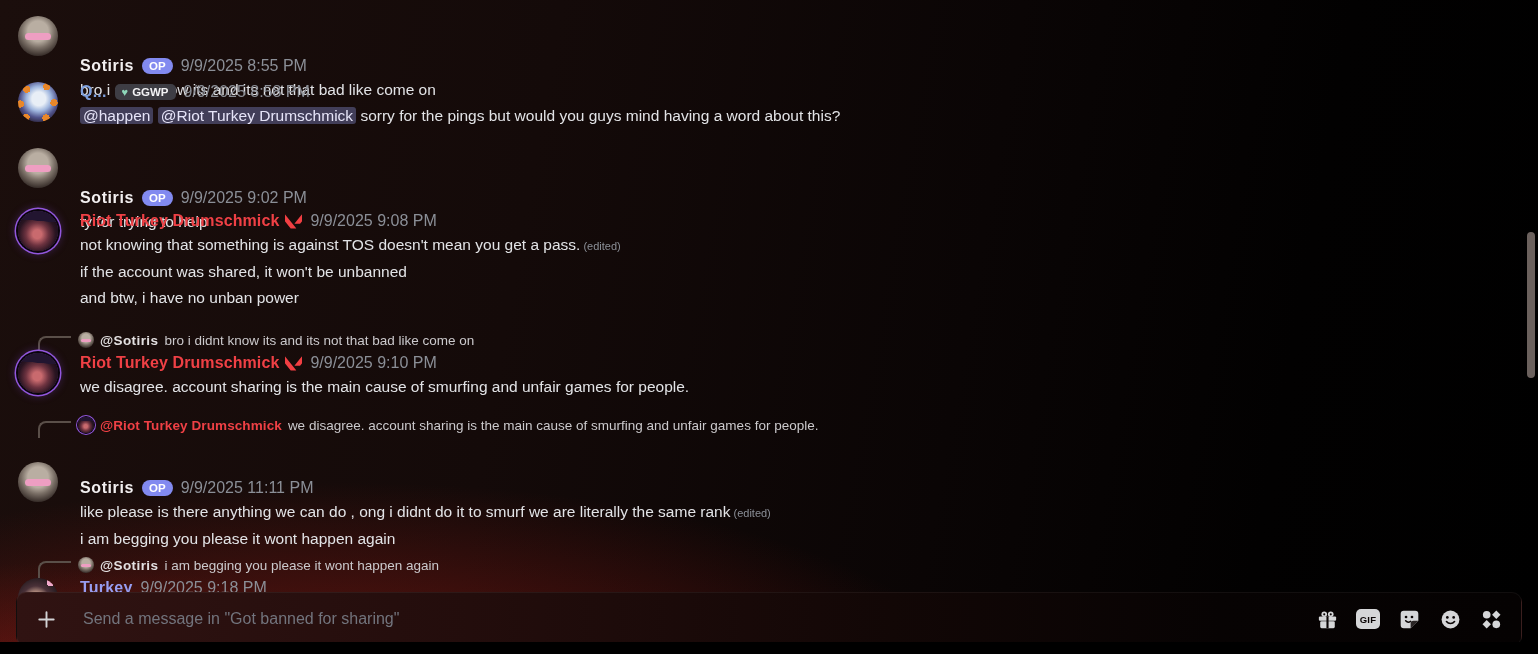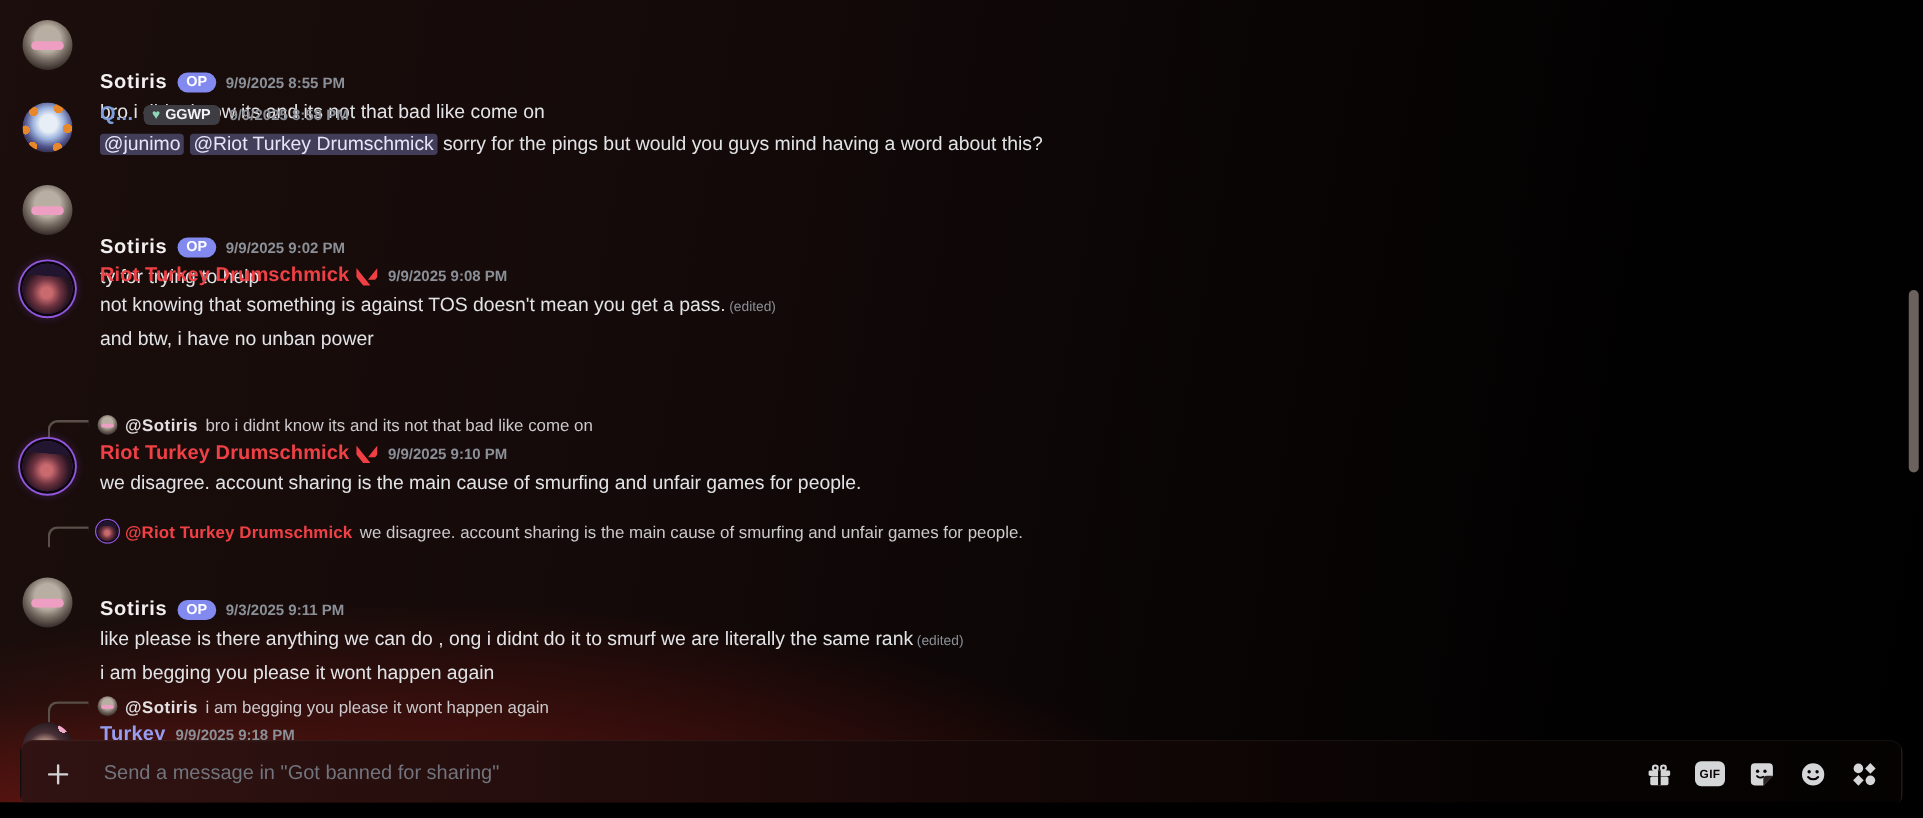--- a/index.html
+++ b/index.html
@@ -17,21 +17,21 @@
   .group{position:absolute;left:0;width:100%;}
   .avatar{position:absolute;left:18px;top:1px;width:40px;height:40px;border-radius:50%;}
   .group.with-reply .avatar{top:25px;}
   .content{margin-left:80px;}
   .header{height:22px;display:flex;align-items:center;gap:8px;white-space:nowrap;}
   .uname{font-size:16px;font-weight:800;color:#f2eff0;letter-spacing:.2px;cursor:pointer;}
   .uname.fancy{letter-spacing:.6px;}
   .uname.red{color:#ef4045;font-weight:600;letter-spacing:.1px;}
   .uname.blue{color:#7d9fdd;font-weight:700;}
   .uname.purple{color:#979df1;font-weight:600;}
-  .ts{font-size:12px;color:#8b8f97;font-weight:700;}
+  .ts{font-size:16px;color:#8b8f97;font-weight:400;}
   .badge-op{background:#828af0;color:#fff;font-size:11.5px;font-weight:700;
     padding:1.5px 7px;border-radius:8px;line-height:13px;}
   .badge-ggwp{background:#3e3d44;color:#f3f2f4;font-size:11.5px;font-weight:700;
     padding:1.5px 7px;border-radius:5px;line-height:13px;display:flex;align-items:center;gap:4px;}
   .heart{color:#8fd8ba;font-size:11px;}
   .line{font-size:15.5px;line-height:26px;color:#e2e3e6;white-space:nowrap;}
   .edited{font-size:11px;color:#8b8f97;margin-left:3px;}
   .mention{background:#423e59;color:#e6e4f8;border-radius:3px;padding:0 3px;cursor:pointer;}
   
   .reply-row{position:relative;height:24px;display:flex;align-items:center;
@@ -105,21 +105,21 @@
     <div class="content">
       <div class="header">
         <span class="uname blue">Q...</span>
         <span class="badge-ggwp">
           <span class="heart">♥</span>
           <span>GGWP</span>
         </span>
         <span class="ts">9/9/2025 8:58 PM</span>
       </div>
       <div class="line">
-        <span class="mention">@junimo</span>
+        <span class="mention">@happen</span>
         <span class="mention">@Riot Turkey Drumschmick</span>
         <span>sorry for the pings but would you guys mind having a word about this?</span>
       </div>
     </div>
   </section>
 
   <section class="group" style="top:147px">
     <div class="avatar av-cat"></div>
     <div class="content">
       <div class="header">
@@ -137,20 +137,21 @@
       <div class="header">
         <span class="uname red">Riot Turkey Drumschmick</span>
         <span class="val-icon">
           <svg viewBox="0 0 24 24" width="17" height="17" fill="#f23f43">
               <path d="M23.792 2.152a.252.252 0 0 0-.098.083c-3.384 4.23-6.769 8.46-10.15 12.69-.107.093-.025.288.119.265 2.439.003 4.877 0 7.316.001a.66.66 0 0 0 .552-.25c.774-.967 1.55-1.934 2.324-2.903a.72.72 0 0 0 .144-.49c-.002-3.077 0-6.153-.003-9.23.016-.11-.1-.206-.204-.167zM.077 2.166c-.077.038-.074.132-.076.205.002 3.074.001 6.15.001 9.225a.679.679 0 0 0 .158.463l7.64 9.55c.12.152.308.25.505.247 2.455 0 4.91.002 7.365 0 .142.02.222-.174.116-.265C10.661 15.176 5.526 8.766.4 2.35c-.08-.094-.174-.272-.323-.184z"></path>
             </svg>
         </span>
         <span class="ts">9/9/2025 9:08 PM</span>
       </div>
       <div class="line"><span>not knowing that something is against TOS doesn't mean you get a pass.</span><span class="edited">(edited)</span></div>
+      <div class="line"><span>if the account was shared, it won't be unbanned</span></div>
       <div class="line"><span>and btw, i have no unban power</span></div>
     </div>
   </section>
 
   <section class="group with-reply" style="top:328px">
     <div class="spine"></div>
     <div class="reply-row">
       <span class="av-mini av-cat"></span>
       <span class="reply-mention">@Sotiris</span>
       <span class="reply-text">bro i didnt know its and its not that bad like come on</span>
@@ -175,21 +176,21 @@
     <div class="reply-row">
       <span class="av-mini av-riot"></span>
       <span class="reply-mention red">@Riot Turkey Drumschmick</span>
       <span class="reply-text">we disagree. account sharing is the main cause of smurfing and unfair games for people.</span>
     </div>
     <div class="avatar av-cat"></div>
     <div class="content">
       <div class="header">
         <span class="uname fancy">Sotiris</span>
         <span class="badge-op">OP</span>
-        <span class="ts">9/3/2025 9:11 PM</span>
+        <span class="ts">9/9/2025 11:11 PM</span>
       </div>
       <div class="line"><span>like please is there anything we can do , ong i didnt do it to smurf we are literally the same rank</span><span class="edited">(edited)</span></div>
       <div class="line"><span>i am begging you please it wont happen again</span></div>
     </div>
   </section>
 
   <section class="group with-reply" style="top:553px">
     <div class="spine"></div>
     <div class="reply-row">
       <span class="av-mini av-cat"></span>

